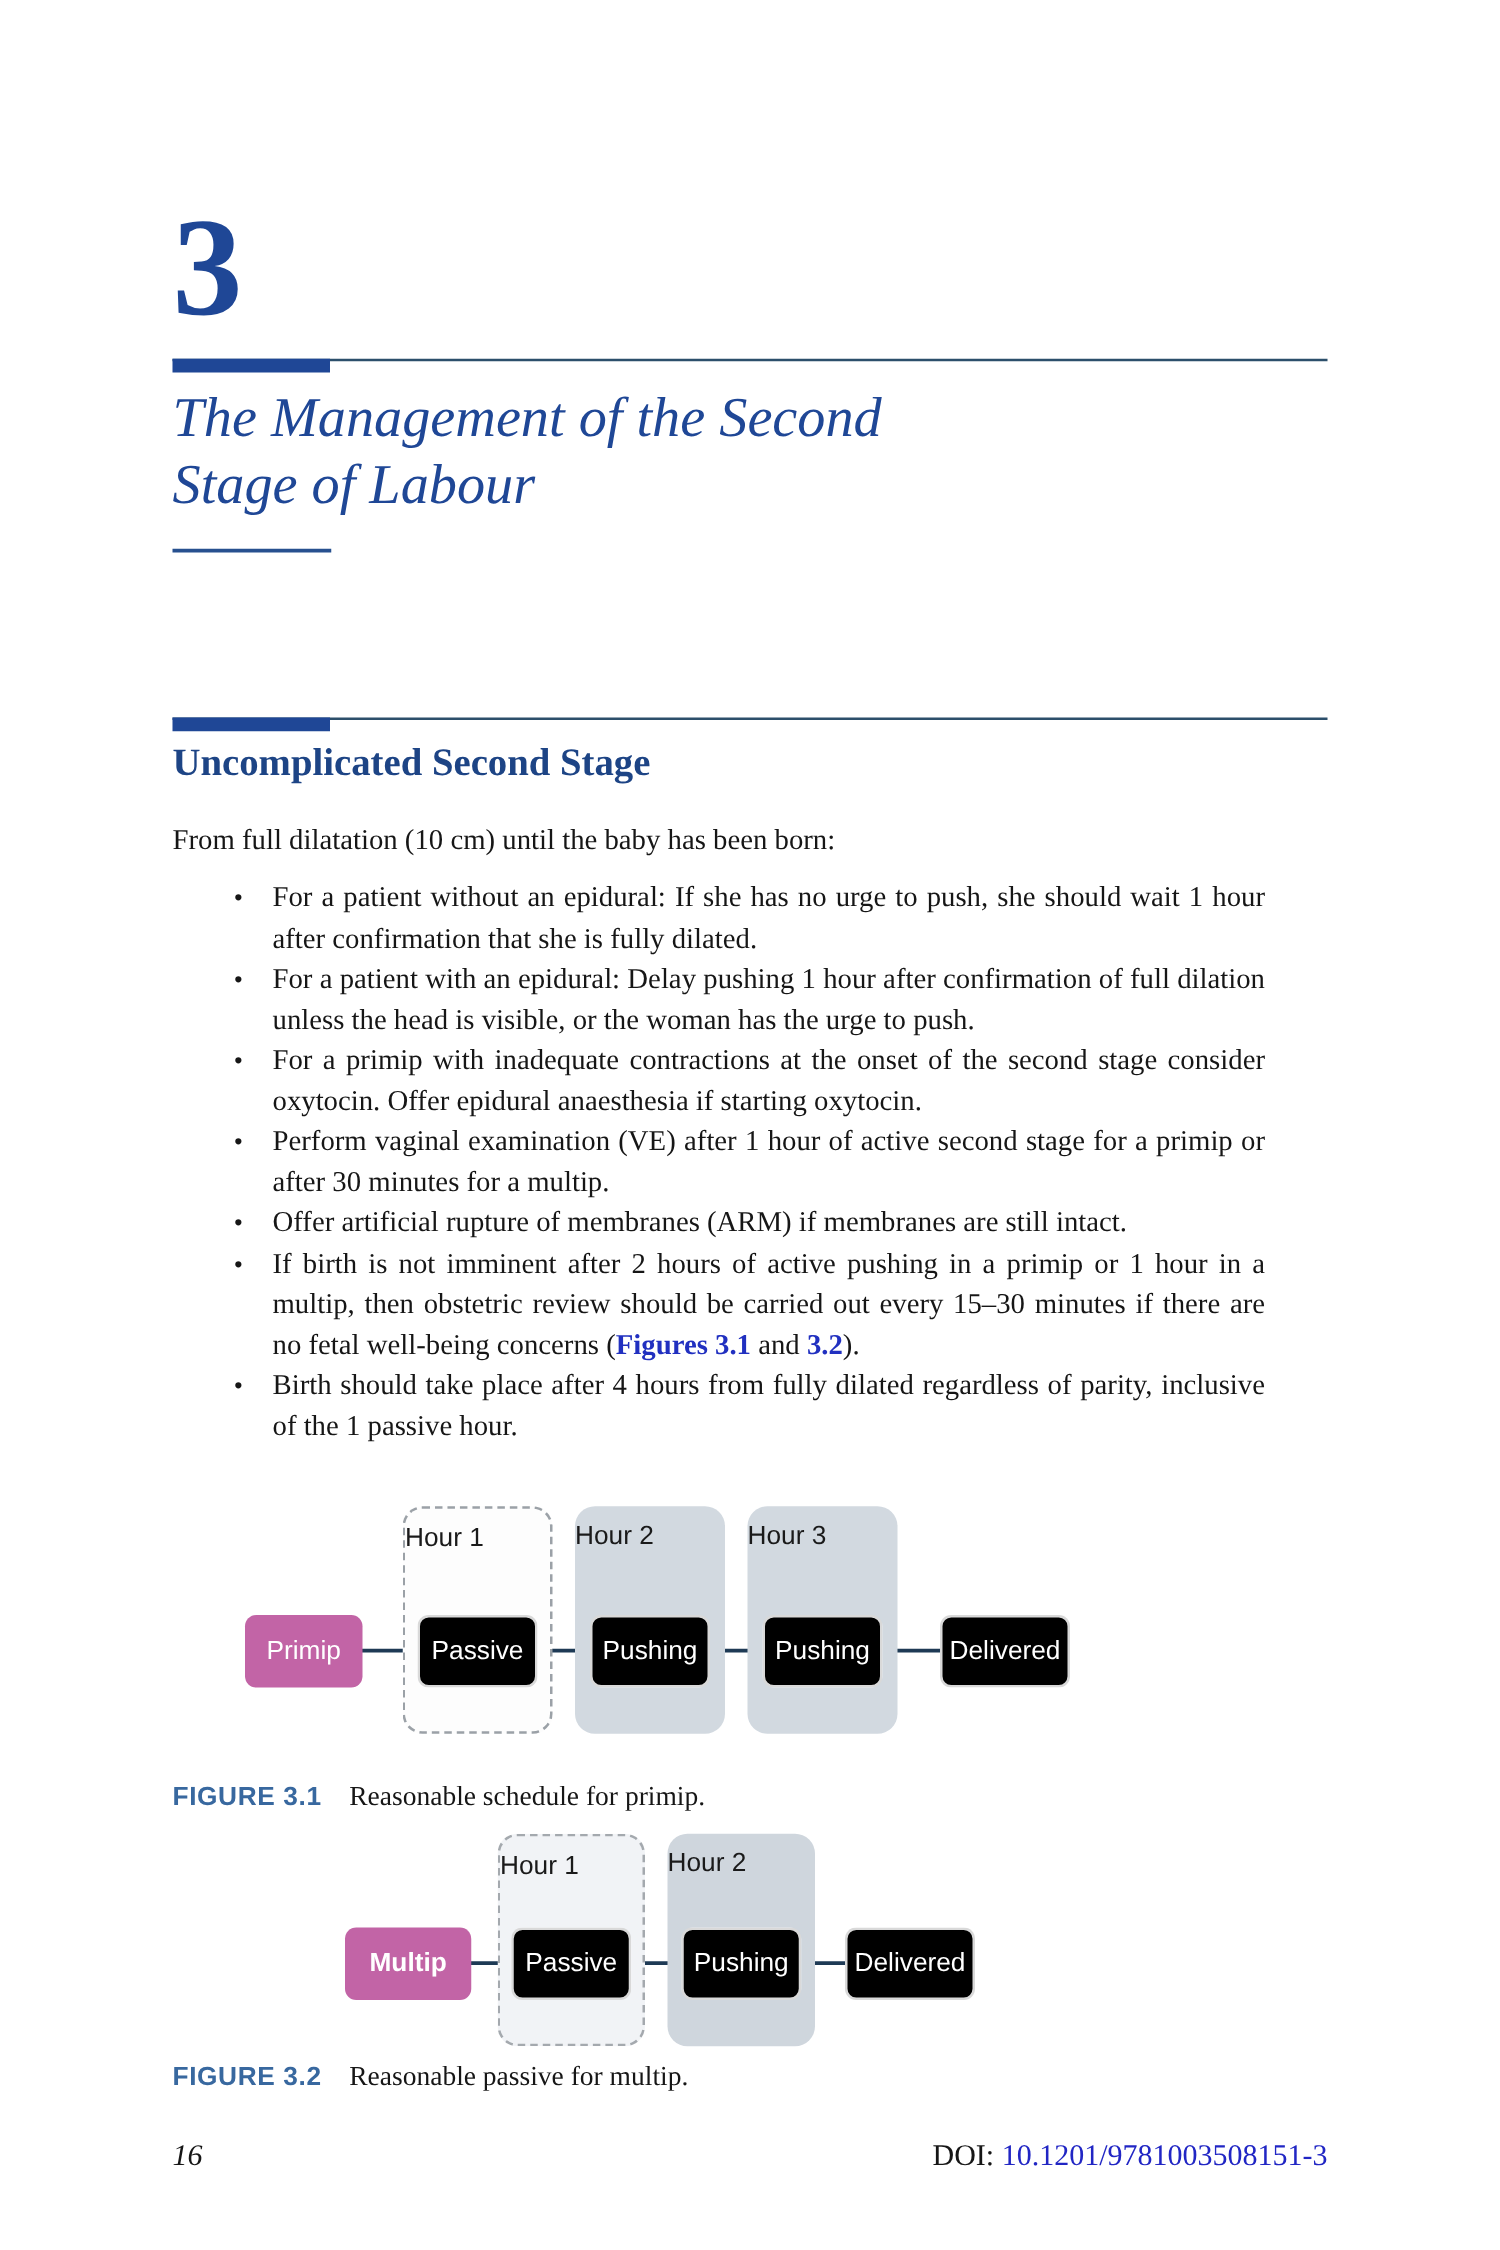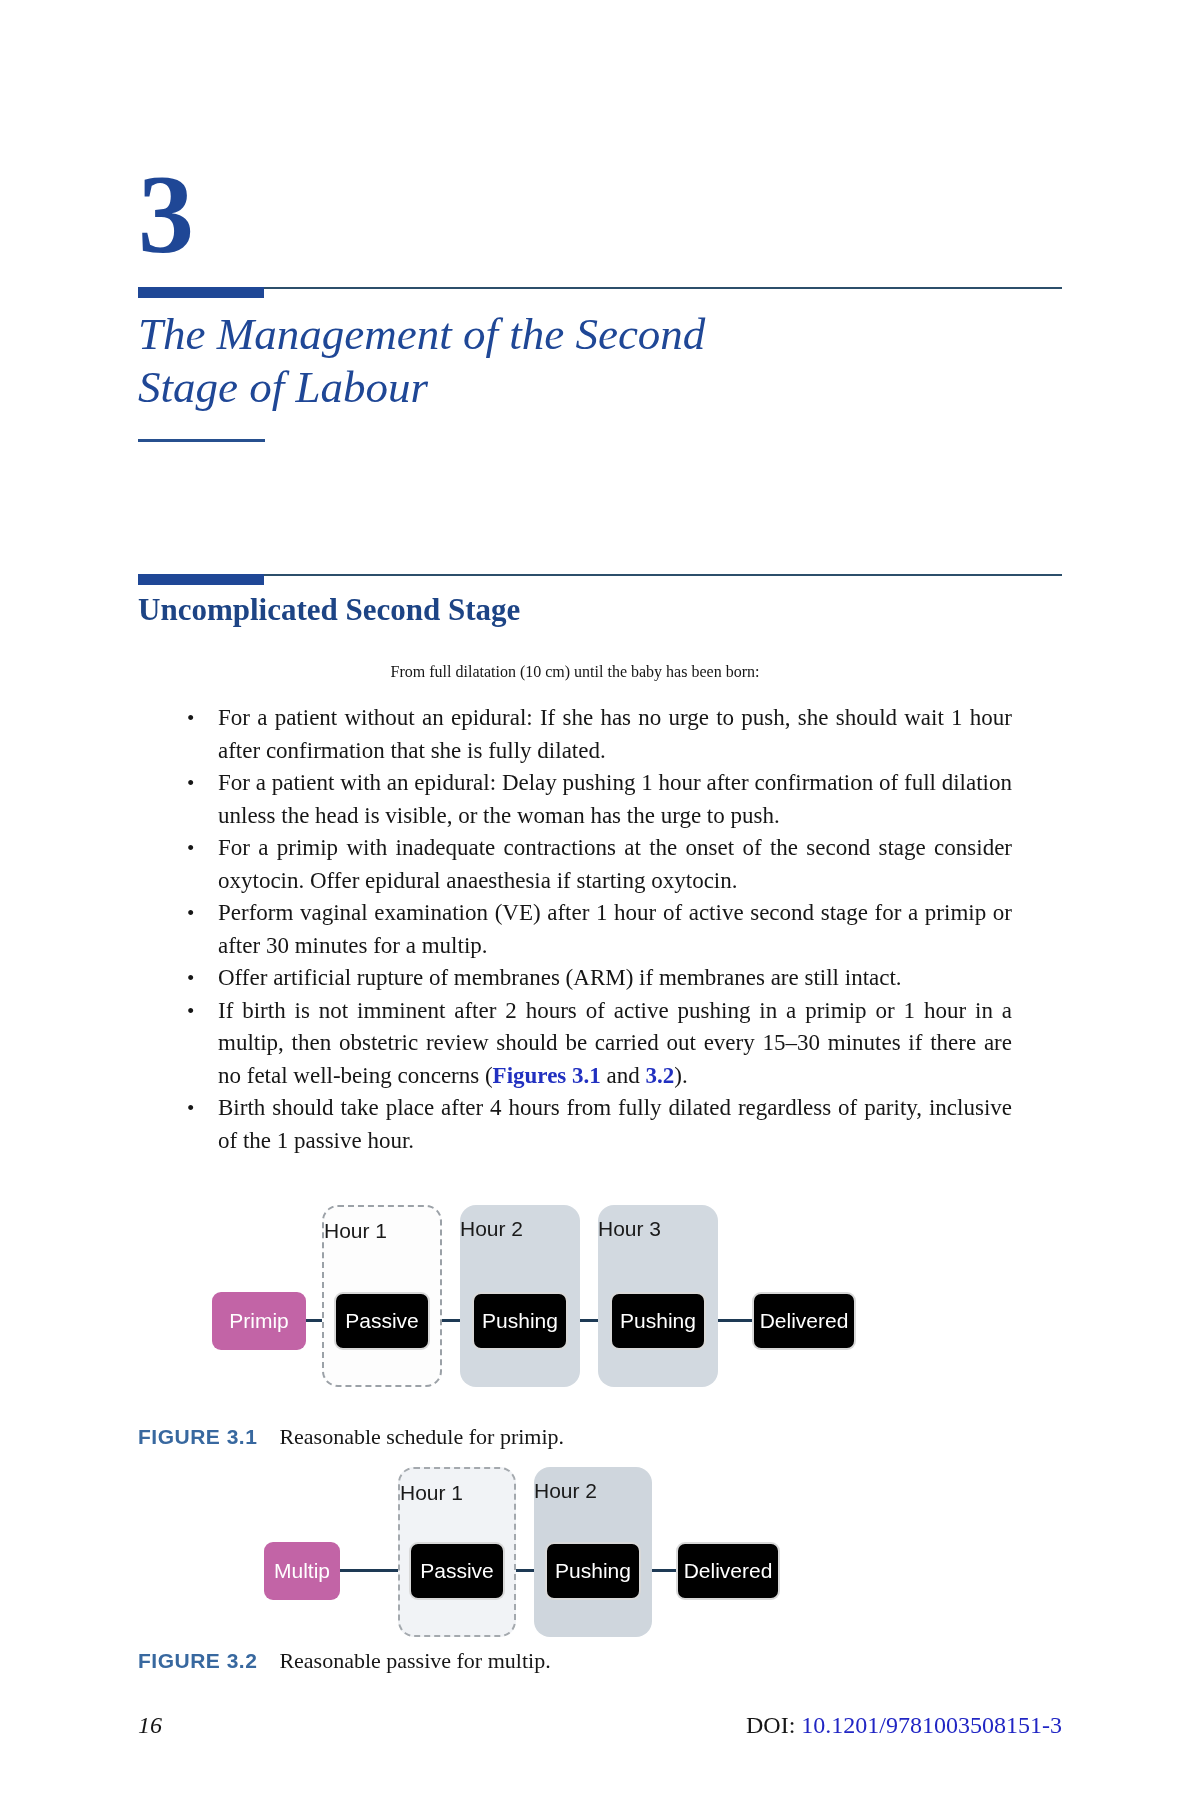--- a/index.html
+++ b/index.html
@@ -17,21 +17,21 @@
   .rule1{top:287px;}
   .rule2{top:574px;}
 
   
   .chapter-title{position:absolute;left:138px;top:308px;width:820px;
         font-style:italic;font-size:45px;line-height:53px;color:#1f4796;}
   .title-underline{position:absolute;left:138px;top:439px;width:127px;height:3px;background:#27508f;}
 
   
   .section-heading{position:absolute;left:138px;top:592px;font-size:31px;font-weight:bold;color:#1d4485;}
-  .intro{position:absolute;left:138px;top:656px;width:874px;font-size:16px;line-height:32px;text-align:center;}
+  .intro{position:absolute;left:138px;top:656px;width:874px;font-size:23px;line-height:32px;}
   .bullets{position:absolute;left:218px;top:702px;width:794px;margin:0;padding:0;list-style:none;}
   .bullets li{position:relative;font-size:23px;line-height:32.5px;text-align:justify;}
   .bullets li::before{content:"\2022";position:absolute;left:-31px;top:0;font-size:21px;color:#161616;}
   .fig-ref{color:#2130c0;font-weight:bold;}
 
   
   .panel{position:absolute;border-radius:16px;box-sizing:border-box;}
   .panel.dashed-white{background:#fdfdfd;border:2px dashed #9ba1a7;}
   .panel.dashed-light{background:#f1f3f6;border:2px dashed #a4a9ae;}
   .panel.filled{background:#d2d9e0;}
@@ -101,42 +101,42 @@
     <div class="panel dashed-white" style="left:322px;top:1205px;width:120px;height:182px;">
       <div class="hour-label">Hour 1</div>
     </div>
     <div class="panel filled" style="left:460px;top:1205px;width:120px;height:182px;">
       <div class="hour-label">Hour 2</div>
     </div>
     <div class="panel filled" style="left:598px;top:1205px;width:120px;height:182px;">
       <div class="hour-label">Hour 3</div>
     </div>
 
-    <div class="node pink" style="left:196px;top:1292px;width:94px;margin-left:16px;">Primip</div>
+    <div class="node pink" style="left:196px;top:1292px;width:94px;">Primip</div>
     <div class="node navy" style="left:334px;top:1292px;width:96px;">Passive</div>
     <div class="node navy" style="left:472px;top:1292px;width:96px;">Pushing</div>
     <div class="node navy" style="left:610px;top:1292px;width:96px;">Pushing</div>
     <div class="node navy" style="left:752px;top:1292px;width:104px;">Delivered</div>
   </div>
 
   <div class="fig-caption cap1">
     <span class="fig-label">FIGURE 3.1</span><span class="cap-text">Reasonable schedule for primip.</span>
   </div>
 
   <div>
     <div class="connector" style="left:320px;top:1569px;width:390px;"></div>
 
     <div class="panel dashed-light" style="left:398px;top:1467px;width:118px;height:170px;">
       <div class="hour-label">Hour 1</div>
     </div>
     <div class="panel filled-dark" style="left:534px;top:1467px;width:118px;height:170px;">
       <div class="hour-label">Hour 2</div>
     </div>
 
-    <div class="node pink" style="left:264px;top:1542px;width:76px;">Multip</div>
+    <div class="node pink" style="left:276px;top:1542px;width:101px;font-weight:bold;">Multip</div>
     <div class="node navy" style="left:409px;top:1542px;width:96px;">Passive</div>
     <div class="node navy" style="left:545px;top:1542px;width:96px;">Pushing</div>
     <div class="node navy" style="left:676px;top:1542px;width:104px;">Delivered</div>
   </div>
 
   <div class="fig-caption cap2">
     <span class="fig-label">FIGURE 3.2</span><span class="cap-text">Reasonable passive for multip.</span>
   </div>
 
   <div class="footer">

